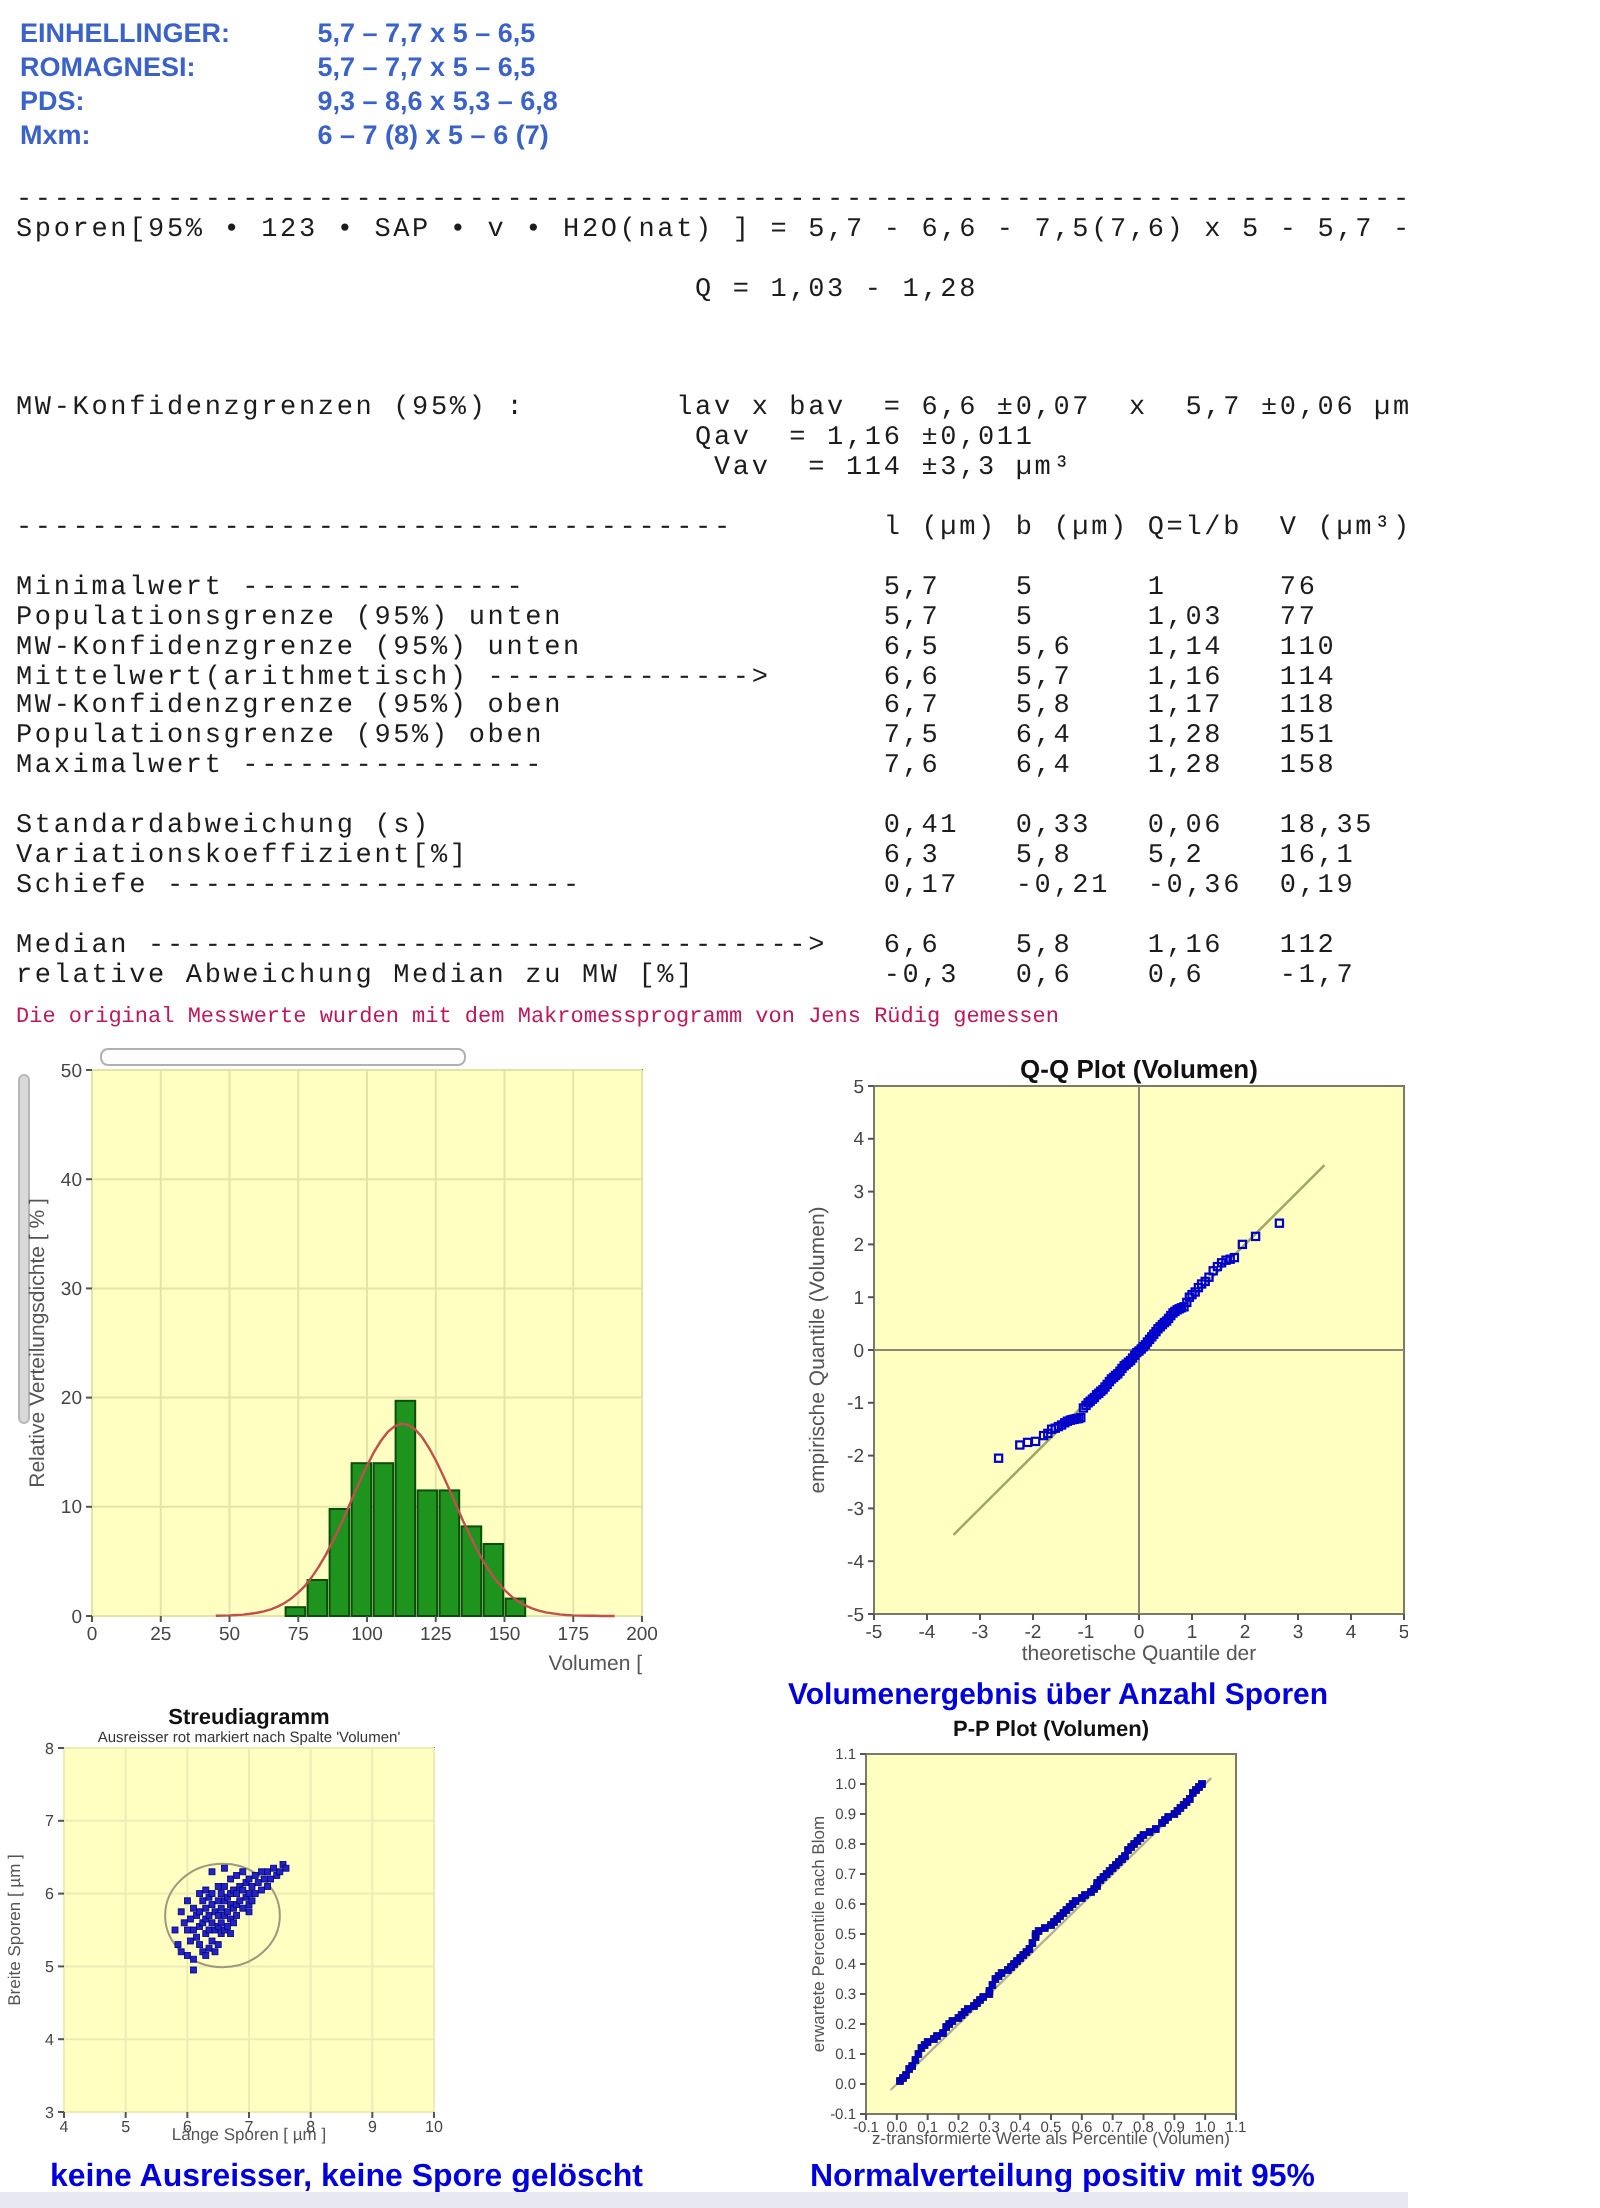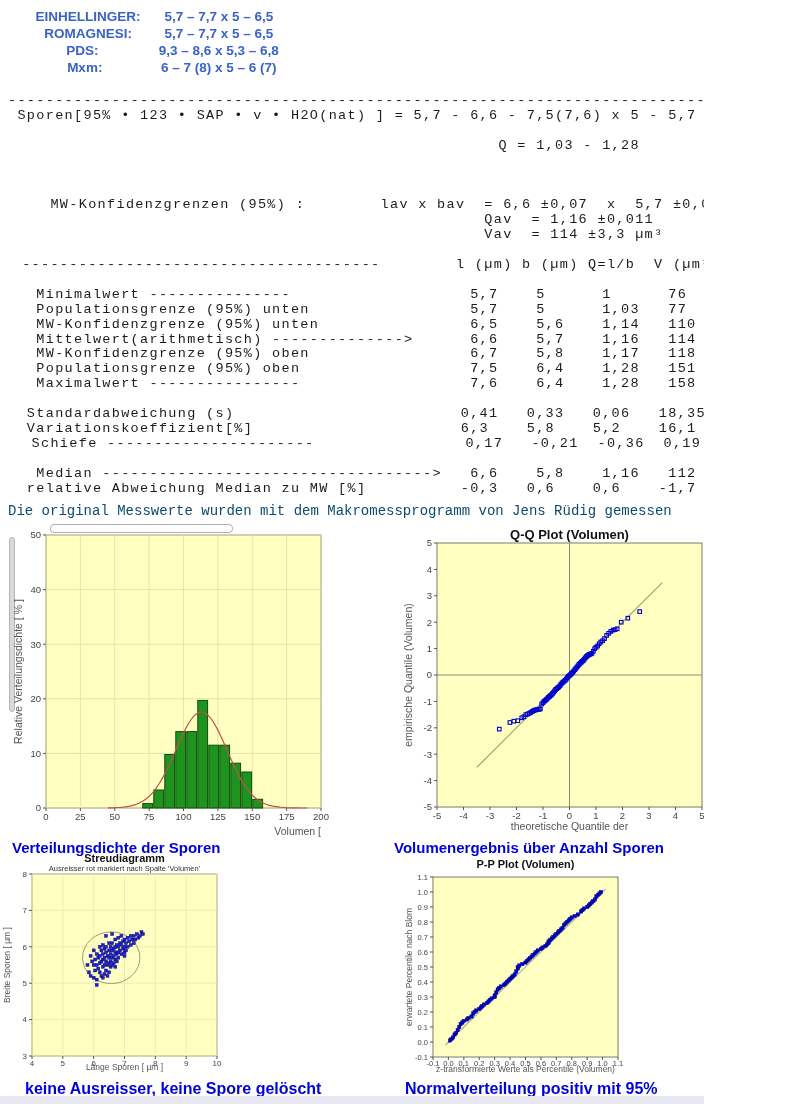--- a/index.html
+++ b/index.html
@@ -1,27 +1,27 @@
 <!DOCTYPE html>
 <html><head>
 <meta charset="utf-8">
 <style>
   * { box-sizing: border-box; }
   html,body { margin:0; padding:0; background:#fff; }
   .page { position:relative; width:704px; height:1104px; background:#fff; overflow:hidden;
-          font-family:"Liberation Sans", sans-serif;text-align:center; }
+          font-family:"Liberation Sans", sans-serif; }
   .refs { position:absolute; left:10px; top:8px; font-weight:bold; font-size:13.5px; color:#3a62c8; }
   .refs .row { height:17px; line-height:17px; }
   .refs .lab { display:inline-block; width:145px; }
   .mono { position:absolute; left:8px; top:94px; margin:0;
           font-family:"Liberation Mono", monospace; font-size:13.5px; line-height:14.9px;
           letter-spacing:1.33px; color:#1c1c1c; white-space:pre; }
   .mono-footer { position:absolute; left:8px; top:503px;
-          font-family:"Liberation Mono", monospace; font-size:14px; letter-spacing:0;
-          color:#0c4a6e; white-space:pre; }
+          font-family:"Liberation Mono", monospace; font-size:11px; letter-spacing:0;
+          color:#be185d; white-space:pre; }
   .hfrag { position:absolute; left:50px; top:524px; width:183px; height:9px;
            border:1px solid #b0b0b0; border-radius:4px; background:#fdfdfd; }
   .vfrag { position:absolute; left:9px; top:537px; width:6px; height:175px;
            background:#d9d9d9; border:1px solid #b5b5b5; border-radius:3px; }
   .chart { position:absolute; }
   svg text { font-family:"Liberation Sans", sans-serif; }
   .cap { position:absolute; font-weight:bold; color:#0000dd; }
   .cap.small { font-size:15px; }
   .cap.big { font-size:16px; }
   .strip { position:absolute; left:0; top:1096px; width:800px; height:8px; background:#e8e8f3; }
@@ -572,19 +572,18 @@
         <line x1="30" y1="36" x2="33" y2="36" stroke="#555" stroke-width="1"></line>
         <text x="28" y="38.625" font-size="7.5" text-anchor="end" fill="#444">1.0</text>
         <line x1="30" y1="21" x2="33" y2="21" stroke="#555" stroke-width="1"></line>
         <text x="28" y="23.625" font-size="7.5" text-anchor="end" fill="#444">1.1</text>
         <text x="125.5" y="216" font-size="8.5" text-anchor="middle" fill="#555">z-transformierte Werte als Percentile (Volumen)</text>
         <text x="12" y="111" font-size="8.5" fill="#555" text-anchor="middle" transform="rotate(-90 12 111)">erwartete Percentile nach Blom</text>
         <text x="125.5" y="12" font-size="11" text-anchor="middle" fill="#111" font-weight="bold">P-P Plot (Volumen)</text>
       </svg>
   </div>
 
-  <div class="cap small" style="left:12px; top:839px;">Verteilungsdichte der Sporen</div>
   <div class="cap small" style="left:394px; top:839px;">Volumenergebnis über Anzahl Sporen</div>
   <div class="cap big" style="left:25px; top:1080px;">keine Ausreisser, keine Spore gelöscht</div>
   <div class="cap big" style="left:405px; top:1080px;">Normalverteilung positiv mit 95%</div>
 
   <div class="strip"></div>
 </div>
 
 </body></html>

